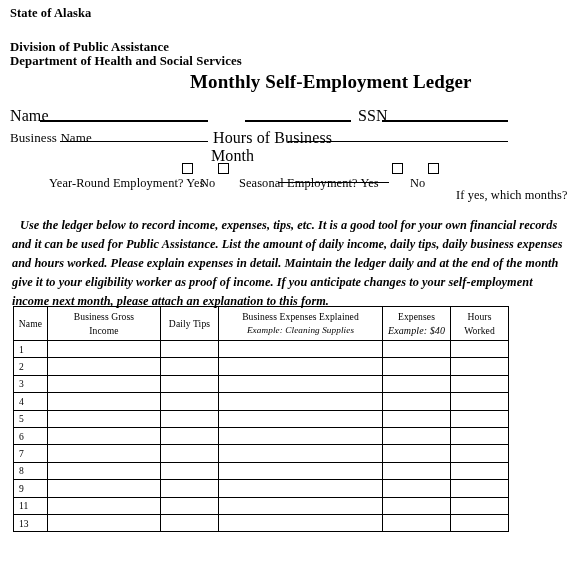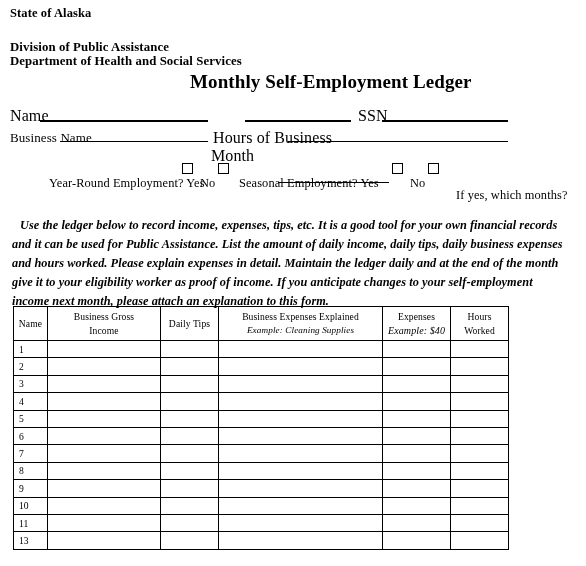--- a/index.html
+++ b/index.html
@@ -301,28 +301,20 @@
         </tr>
         <tr>
           <td class="daycell">9</td>
           <td></td>
           <td></td>
           <td></td>
           <td></td>
           <td></td>
         </tr>
         <tr>
-          <td class="daycell">10</td>
-          <td></td>
-          <td></td>
-          <td></td>
-          <td></td>
-          <td></td>
-        </tr>
-        <tr>
           <td class="daycell">11</td>
           <td></td>
           <td></td>
           <td></td>
           <td></td>
           <td></td>
         </tr>
         <tr>
           <td class="daycell">13</td>
           <td></td>

